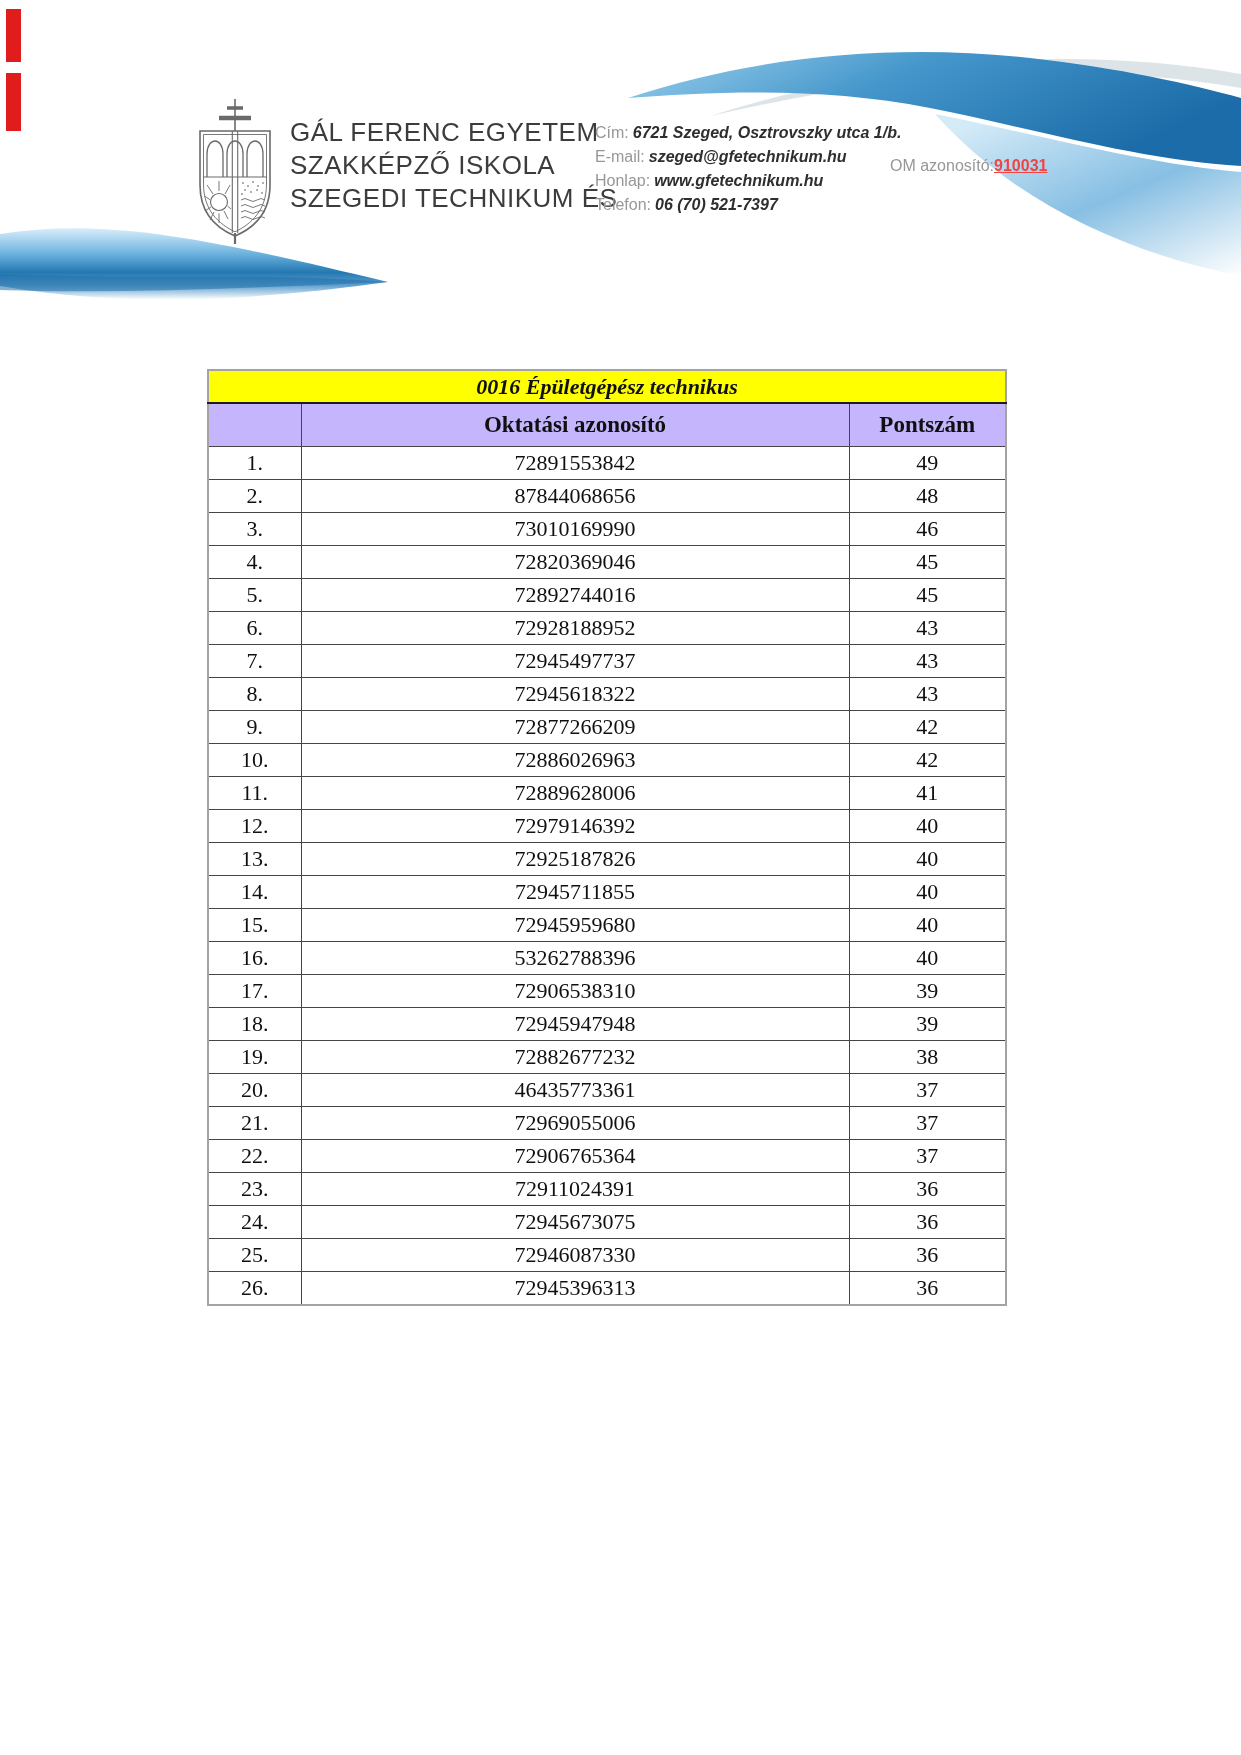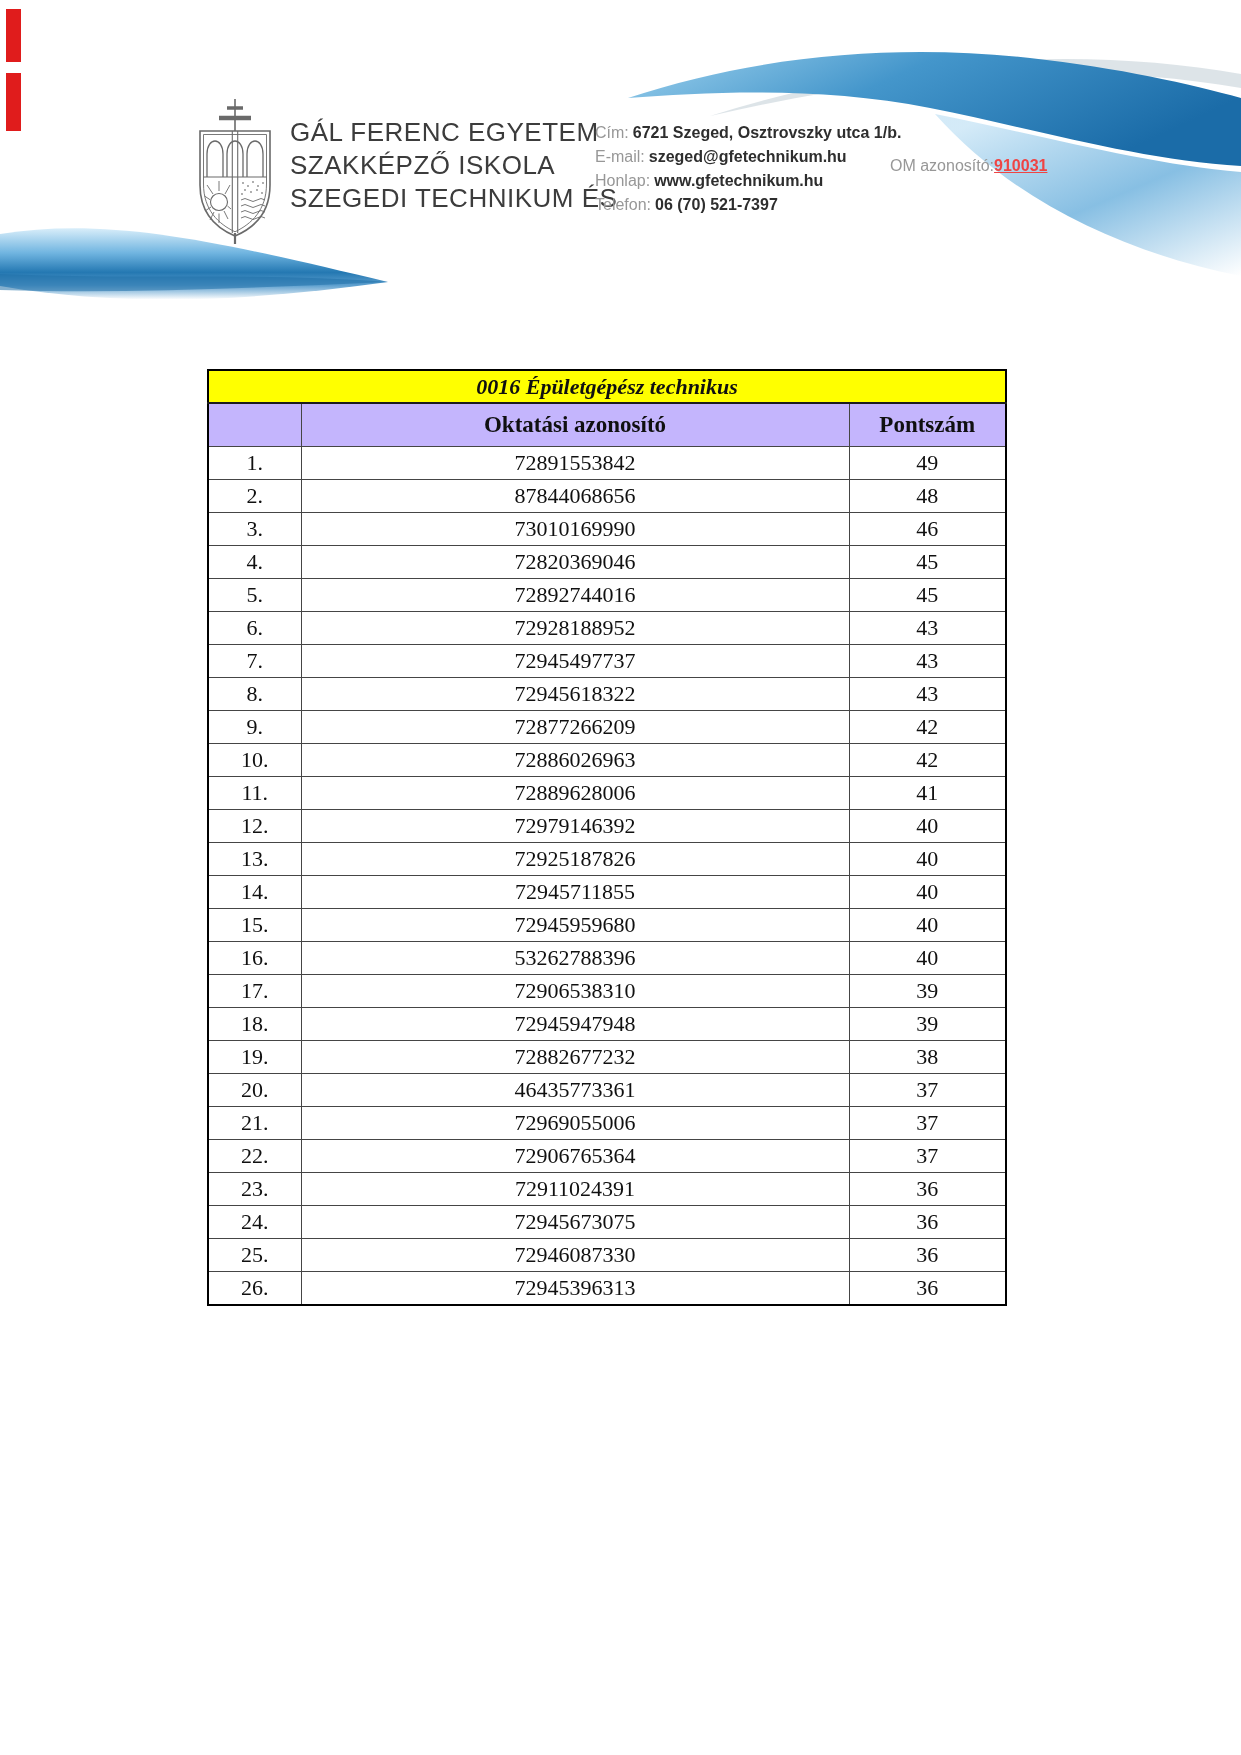--- a/index.html
+++ b/index.html
@@ -23,33 +23,33 @@
   #school-name{
     position:absolute;left:290px;top:116px;
     color:#3c3c3c;font-size:26px;line-height:33px;font-weight:400;
     letter-spacing:0.5px;white-space:nowrap;
   }
   #contact-block{
     position:absolute;left:595px;top:121px;
     font-size:16px;line-height:24px;white-space:nowrap;
   }
   .contact-line .lbl{color:#979797;font-weight:400;}
-  .contact-line .val{color:#2e2e2e;font-weight:700;margin-left:4px;}
+  .contact-line .val{color:#2e2e2e;font-weight:700;margin-left:4px;font-style:italic;}
   #om-block{
     position:absolute;left:890px;top:157px;
     font-size:16px;white-space:nowrap;
   }
   #om-block .lbl{color:#979797;}
   #om-block .val{color:#ef4444;font-weight:700;margin-left:0;text-decoration:underline;}
   
   #results-table{
     position:absolute;left:207px;top:369px;width:798px;
     border-collapse:collapse;table-layout:fixed;
     font-family:"Liberation Serif", serif;color:#101010;
-    border:2px solid #000000;
+    border:2px solid #a3a3a3;
   }
   #results-table td,#results-table th{
     border:1px solid #454545;text-align:center;vertical-align:middle;padding:0;
     overflow:hidden;
   }
   #results-table .title-cell{
     height:31px;background:#ffff00;
     font-weight:bold;font-style:italic;font-size:22px;
     border-bottom:2px solid #1c1c1c;
   }

